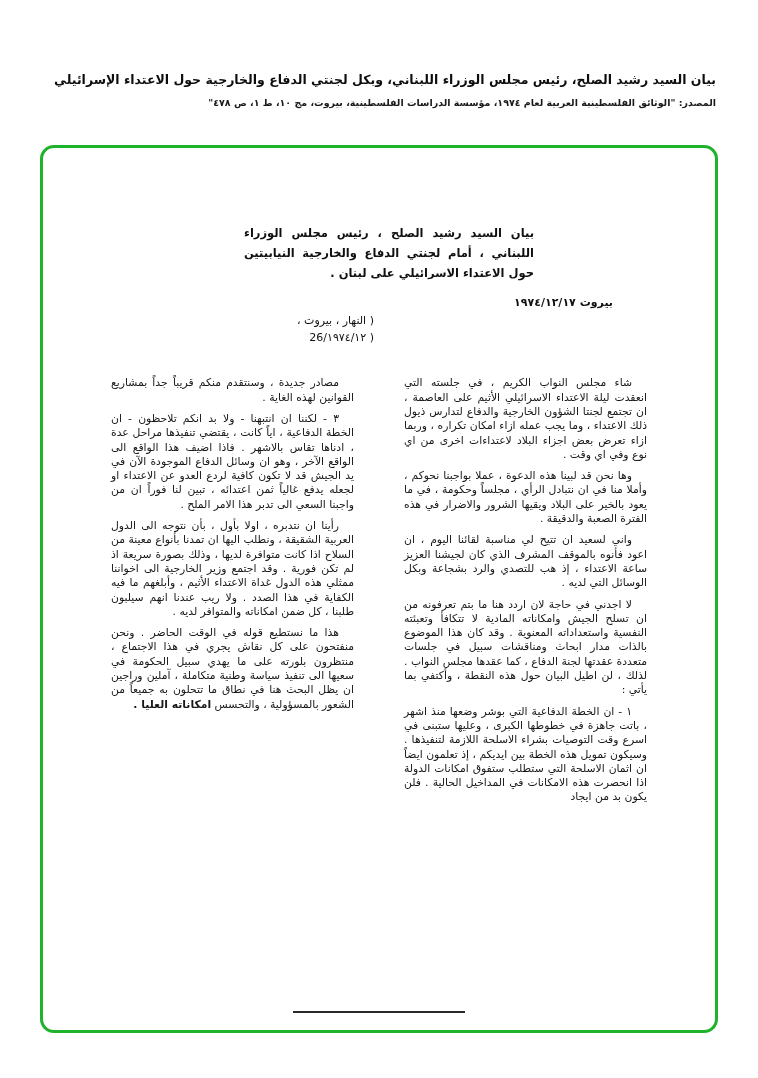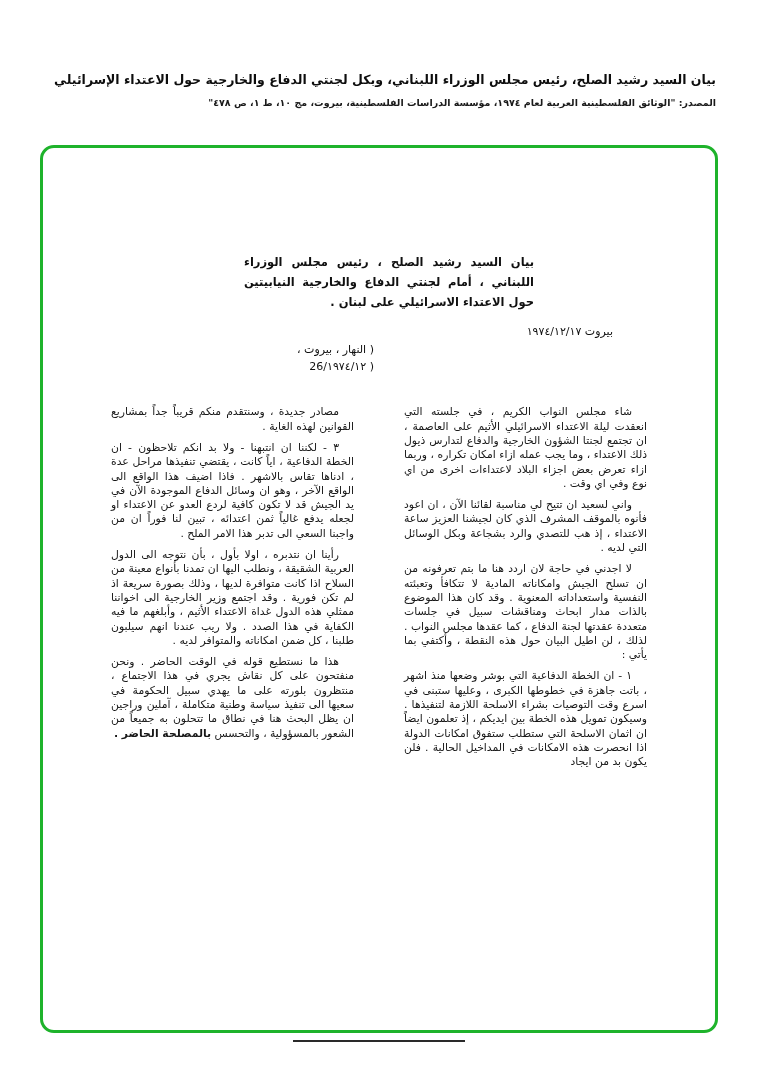--- a/index.html
+++ b/index.html
@@ -50,40 +50,40 @@
   .doc {
     position: relative;
     height: 100%;
     padding: 0 56px;
     direction: rtl;
   }
 
   
   .doc-heading {
     width: 290px;
-    margin: 105px 125px 0 0;
+    margin: 76px 125px 0 0;
     font-size: 11.5px;
     font-weight: bold;
     line-height: 1.72;
     text-align: justify;
     text-align-last: right;
     color: #101010;
   }
 
   
   .datelines {
     display: flex;
     justify-content: space-between;
     align-items: flex-start;
     margin-top: 13px;
     padding: 0 46px 0 198px;
     font-size: 11px;
     color: #101010;
   }
-  .dateline-city { white-space: nowrap; }
+  .dateline-city { white-space: nowrap; font-weight: bold; }
   .dateline-paper { text-align: right; line-height: 1.55; white-space: nowrap; margin-top: 16px; }
 
   
   .columns {
     display: flex;
     gap: 26px;
     margin-top: 30px;
   }
   .col {
     flex: 1;
@@ -130,30 +130,31 @@
         <div class="dateline-paper">
           <div>( النهار ، بيروت ،</div>
           <div>( ١٩٧٤/١٢/26</div>
         </div>
       </div>
 
       <div class="columns">
 
         <div class="col">
           <p>شاء مجلس النواب الكريم ، في جلسته التي انعقدت ليلة الاعتداء الاسرائيلي الأثيم على العاصمة ، ان تجتمع لجنتا الشؤون الخارجية والدفاع لتدارس ذيول ذلك الاعتداء ، وما يجب عمله ازاء امكان تكراره ، وربما ازاء تعرض بعض اجزاء البلاد لاعتداءات اخرى من اي نوع وفي اي وقت .</p>
-          <p>واني لسعيد ان تتيح لي مناسبة لقائنا الآن ، ان اعود فأنوه بالموقف المشرف الذي كان لجيشنا العزيز ساعة الاعتداء ، إذ هب للتصدي والرد بشجاعة وبكل الوسائل التي لديه .</p>
+          <p>وها نحن قد لبينا هذه الدعوة ، عملا بواجبنا نحوكم ، وأملا منا في ان نتبادل الرأي ، مجلساً وحكومة ، في ما يعود بالخير على البلاد ويقيها الشرور والاضرار في هذه الفترة الصعبة والدقيقة .</p>
+          <p>واني لسعيد ان تتيح لي مناسبة لقائنا اليوم ، ان اعود فأنوه بالموقف المشرف الذي كان لجيشنا العزيز ساعة الاعتداء ، إذ هب للتصدي والرد بشجاعة وبكل الوسائل التي لديه .</p>
           <p>لا اجدني في حاجة لان اردد هنا ما بتم تعرفونه من ان تسلح الجيش وامكاناته المادية لا تتكافأ وتعبئته النفسية واستعداداته المعنوية . وقد كان هذا الموضوع بالذات مدار ابحاث ومناقشات سبيل في جلسات متعددة عقدتها لجنة الدفاع ، كما عقدها مجلس النواب . لذلك ، لن اطيل البيان حول هذه النقطة ، وأكتفي بما يأتي :</p>
           <p>١ - ان الخطة الدفاعية التي بوشر وضعها منذ اشهر ، باتت جاهزة في خطوطها الكبرى ، وعليها ستبنى في اسرع وقت التوصيات بشراء الاسلحة اللازمة لتنفيذها . وسيكون تمويل هذه الخطة بين ايديكم ، إذ تعلمون ايضاً ان اثمان الاسلحة التي ستطلب ستفوق امكانات الدولة اذا انحصرت هذه الامكانات في المداخيل الحالية . فلن يكون بد من ايجاد</p>
         </div>
 
         <div class="col">
           <p>مصادر جديدة ، وسنتقدم منكم قريباً جداً بمشاريع القوانين لهذه الغاية .</p>
           <p>٣ - لكننا ان انتبهنا - ولا بد انكم تلاحظون - ان الخطة الدفاعية ، اياً كانت ، يقتضي تنفيذها مراحل عدة ، ادناها تقاس بالاشهر . فاذا اضيف هذا الواقع الى الواقع الآخر ، وهو ان وسائل الدفاع الموجودة الآن في يد الجيش قد لا تكون كافية لردع العدو عن الاعتداء او لجعله يدفع غالياً ثمن اعتدائه ، تبين لنا فوراً ان من واجبنا السعي الى تدبر هذا الامر الملح .</p>
           <p>رأينا ان نتدبره ، اولا بأول ، بأن نتوجه الى الدول العربية الشقيقة ، ونطلب اليها ان تمدنا بأنواع معينة من السلاح اذا كانت متوافرة لديها ، وذلك بصورة سريعة اذ لم تكن فورية . وقد اجتمع وزير الخارجية الى اخواننا ممثلي هذه الدول غداة الاعتداء الأثيم ، وأبلغهم ما فيه الكفاية في هذا الصدد . ولا ريب عندنا انهم سيلبون طلبنا ، كل ضمن امكاناته والمتوافر لديه .</p>
-          <p><span>هذا ما نستطيع قوله في الوقت الحاضر . ونحن منفتحون على كل نقاش يجري في هذا الاجتماع ، منتظرون بلورته على ما يهدي سبيل الحكومة في سعيها الى تنفيذ سياسة وطنية متكاملة ، آملين وراجين ان يظل البحث هنا في نطاق ما تتحلون به جميعاً من الشعور بالمسؤولية ، والتحسس</span> <span class="closing">بالمصلحة الحاضر .</span></p>
+          <p><span>هذا ما نستطيع قوله في الوقت الحاضر . ونحن منفتحون على كل نقاش يجري في هذا الاجتماع ، منتظرون بلورته على ما يهدي سبيل الحكومة في سعيها الى تنفيذ سياسة وطنية متكاملة ، آملين وراجين ان يظل البحث هنا في نطاق ما تتحلون به جميعاً من الشعور بالمسؤولية ، والتحسس</span> <span class="closing">امكاناته العليا .</span></p>
         </div>
 
       </div>
 
       <div class="bottom-rule"></div>
 
     </div>
   </section>
 
 </div>

